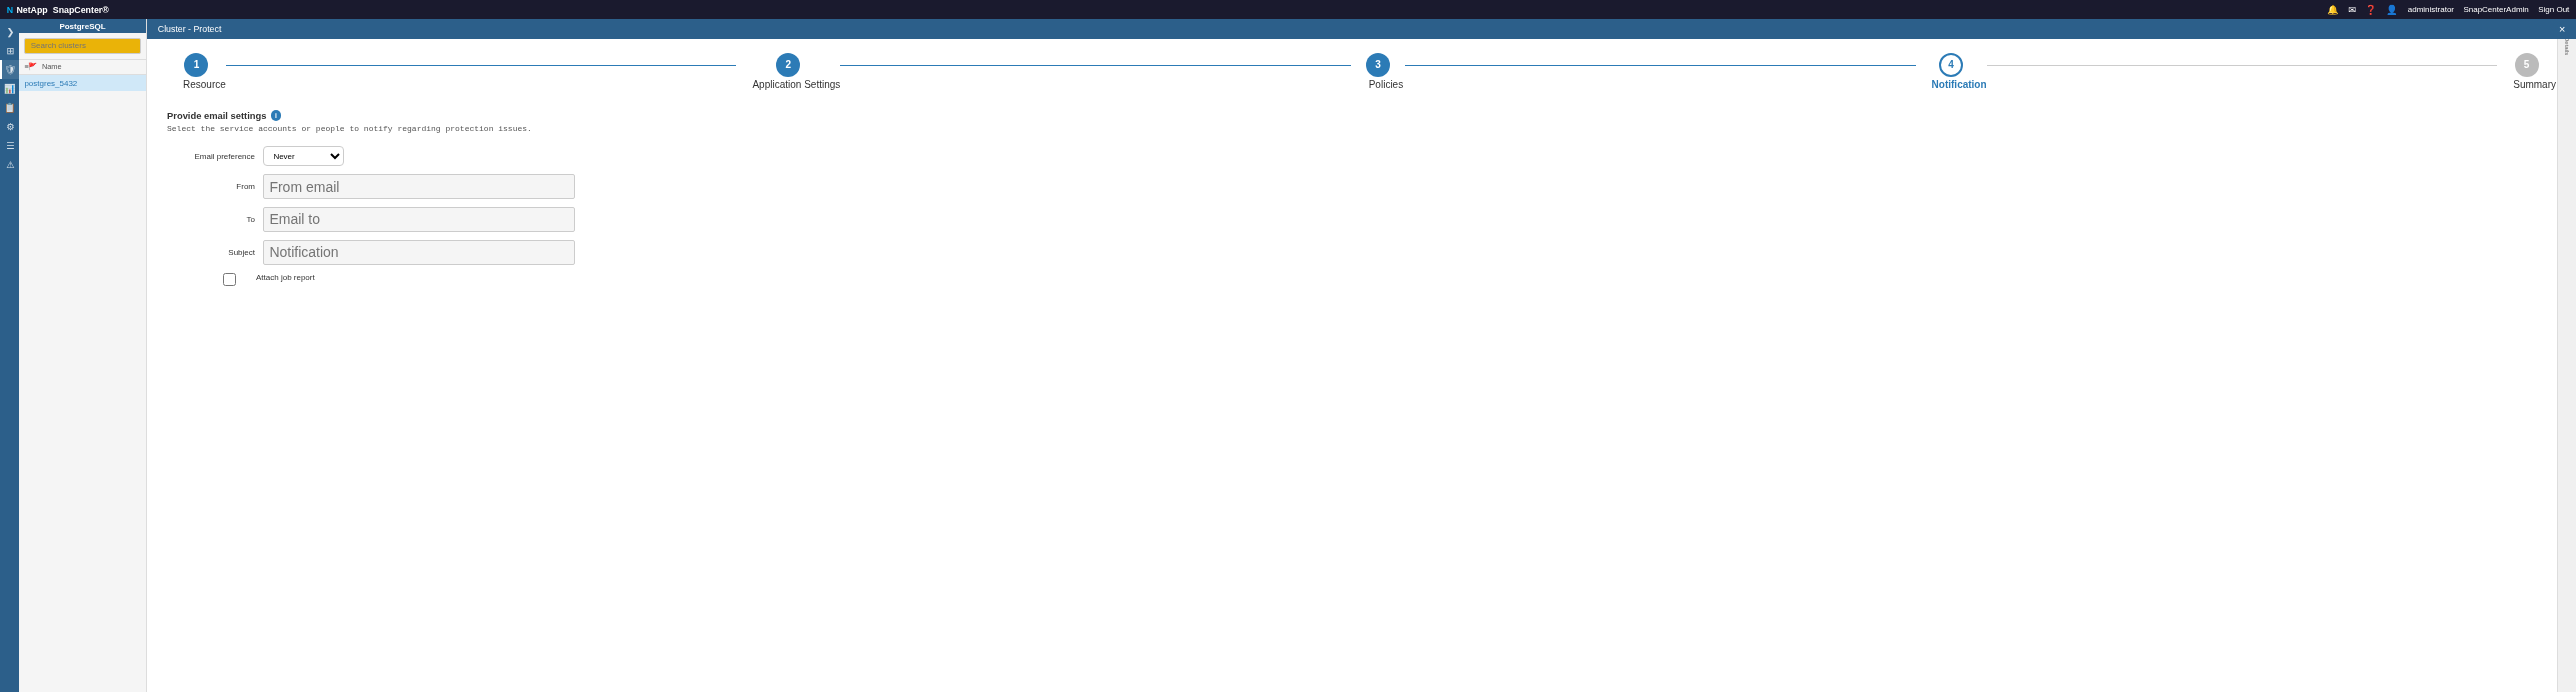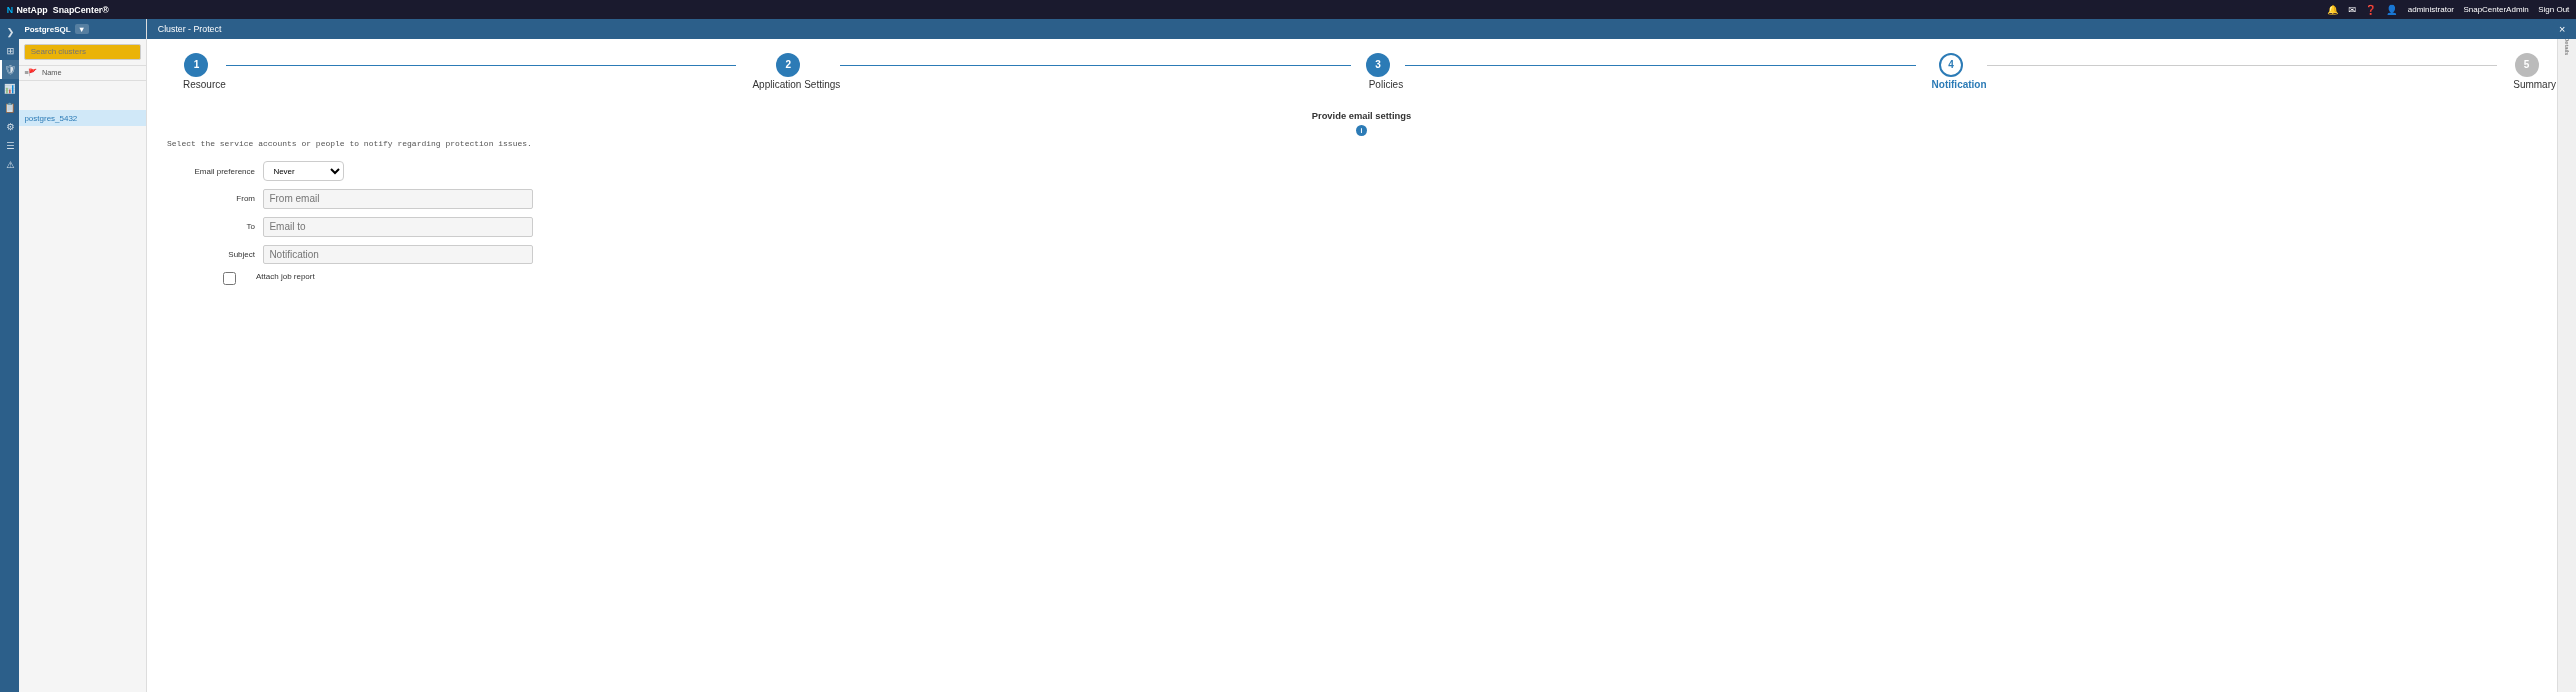--- a/index.html
+++ b/index.html
@@ -87,21 +87,22 @@
     }
     .panel-sidebar-header {
       background: #2c5f8a;
       color: #fff;
       padding: 3.4px 5.4px;
       display: flex;
       align-items: center;
       gap: 4px;
       font-size: 8px;
       font-weight: bold;
-      height: 20px;
+      height: 14px;
+      flex-direction: column;
     }
     .panel-sidebar-header .dropdown-btn {
       background: rgba(255,255,255,0.2);
       border: none;
       color: #fff;
       border-radius: 2px;
       padding: 0.7px 3.4px;
       cursor: pointer;
       font-size: 7.4px;
     }
@@ -128,21 +129,20 @@
       gap: 4px;
     }
     .panel-row {
       display: flex;
       align-items: center;
       padding: 3.4px 5.4px;
       font-size: 8px;
       color: #2c7bb6;
       cursor: pointer;
       background: #d0e8f8;
-      margin-top: 29px;
     }
 
     
     .main-content {
       position: fixed;
       top: 19px;
       left: 147px;
       right: 0;
       bottom: 0;
       overflow-y: auto;
@@ -228,46 +228,45 @@
 
     
     .section-title {
       font-size: 9.4px;
       font-weight: bold;
       color: #333;
       margin-bottom: 2.7px;
       display: flex;
       align-items: center;
       gap: 4px;
-      flex-direction: column;
     }
     .section-subtitle {
       font-size: 8px;
       color: #555;
       margin-bottom: 13.5px;
       font-family: Liberation Mono, monospace;
     }
     .form-row {
       display: flex;
       align-items: center;
       margin-bottom: 8px;
       gap: 8px;
     }
     .form-label {
       min-width: 88px;
       font-size: 8px;
       color: #333;
       text-align: right;
     }
     .form-input {
-      width: 270px;
+      width: 312px;
       padding: 3.4px 5.4px;
       border: 0.7px solid #ccc;
       border-radius: 2px;
-      font-size: 10px;
+      font-size: 14px;
       background: #f5f5f5;
       color: #999;
       outline: none;
     }
     .form-select {
       width: 81px;
       padding: 3.4px 5.4px;
       border: 0.7px solid #ccc;
       border-radius: 4px;
       font-size: 8px;

